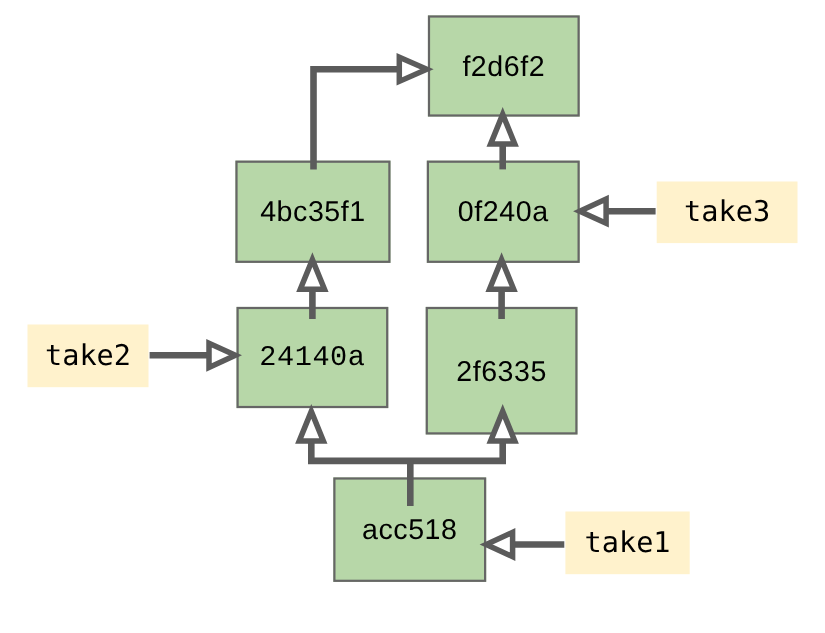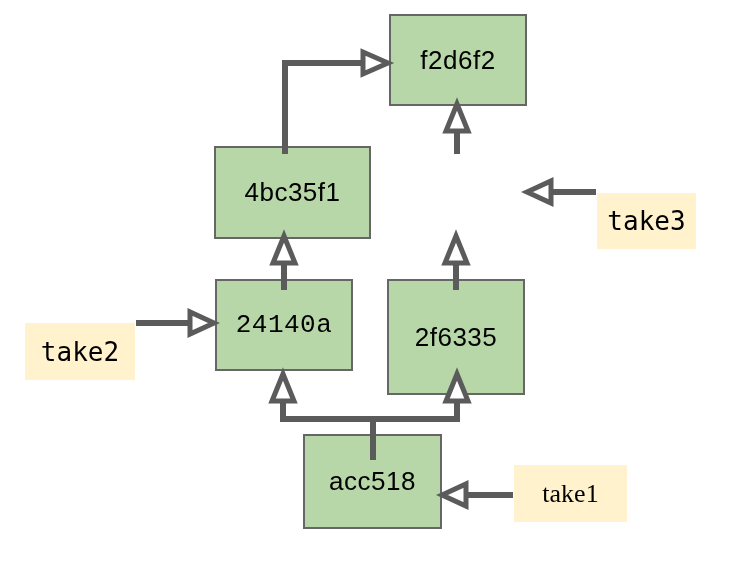--- a/index.html
+++ b/index.html
@@ -27,28 +27,29 @@
   svg.edges{position:absolute;left:0;top:0;pointer-events:none;}
   .e{fill:none;stroke:var(--arrow,#5b5b5b);stroke-width:6;stroke-linejoin:miter;stroke-linecap:butt;}
   .h{fill:#ffffff;stroke:var(--arrow,#5b5b5b);stroke-width:5;stroke-linejoin:miter;}
 </style>
 </head>
 <body>
 
 <div class="canvas">
 
   <div class="node" style="left:389px;top:14px;width:138px;height:92px;">f2d6f2</div>
-  <div class="node" style="left:214px;top:146px;width:157px;height:93px;">4bc35f1</div>
+  <div class="node" style="left:214px;top:146px;width:141px;height:93px;">4bc35f1</div>
+  <div class="node" style="left:388px;top:146px;width:139px;height:93px;">0f240a</div>
   <div class="node" style="left:215px;top:279px;width:138px;height:92px;font-family:Liberation Mono, monospace;">24140a</div>
   <div class="node" style="left:387px;top:279px;width:138px;height:116px;">2f6335</div>
   <div class="node" style="left:303px;top:434px;width:139px;height:95px;">acc518</div>
 
-  <div class="tag" style="left:514px;top:465px;width:113px;height:57px;font-family:Liberation Serif, serif;">take1</div>
-  <div class="tag" style="left:25px;top:295px;width:110px;height:57px;margin-top:28px;">take2</div>
-  <div class="tag" style="left:597px;top:165px;width:99px;height:56px;margin-top:28px;">take3</div>
+  <div class="tag" style="left:514px;top:465px;width:113px;height:57px;">take1</div>
+  <div class="tag" style="left:25px;top:295px;width:110px;height:57px;">take2</div>
+  <div class="tag" style="left:597px;top:165px;width:128px;height:56px;">take3</div>
 
   <svg class="edges" width="750" height="575" viewBox="0 0 750 575">
 
     <g>
       <path class="e" d="M284,290 L284,263"></path>
       <polygon class="h" points="284,236 273,263 295,263"></polygon>
     </g>
 
     <g>
       <path class="e" d="M456,290 L456,263"></path>

